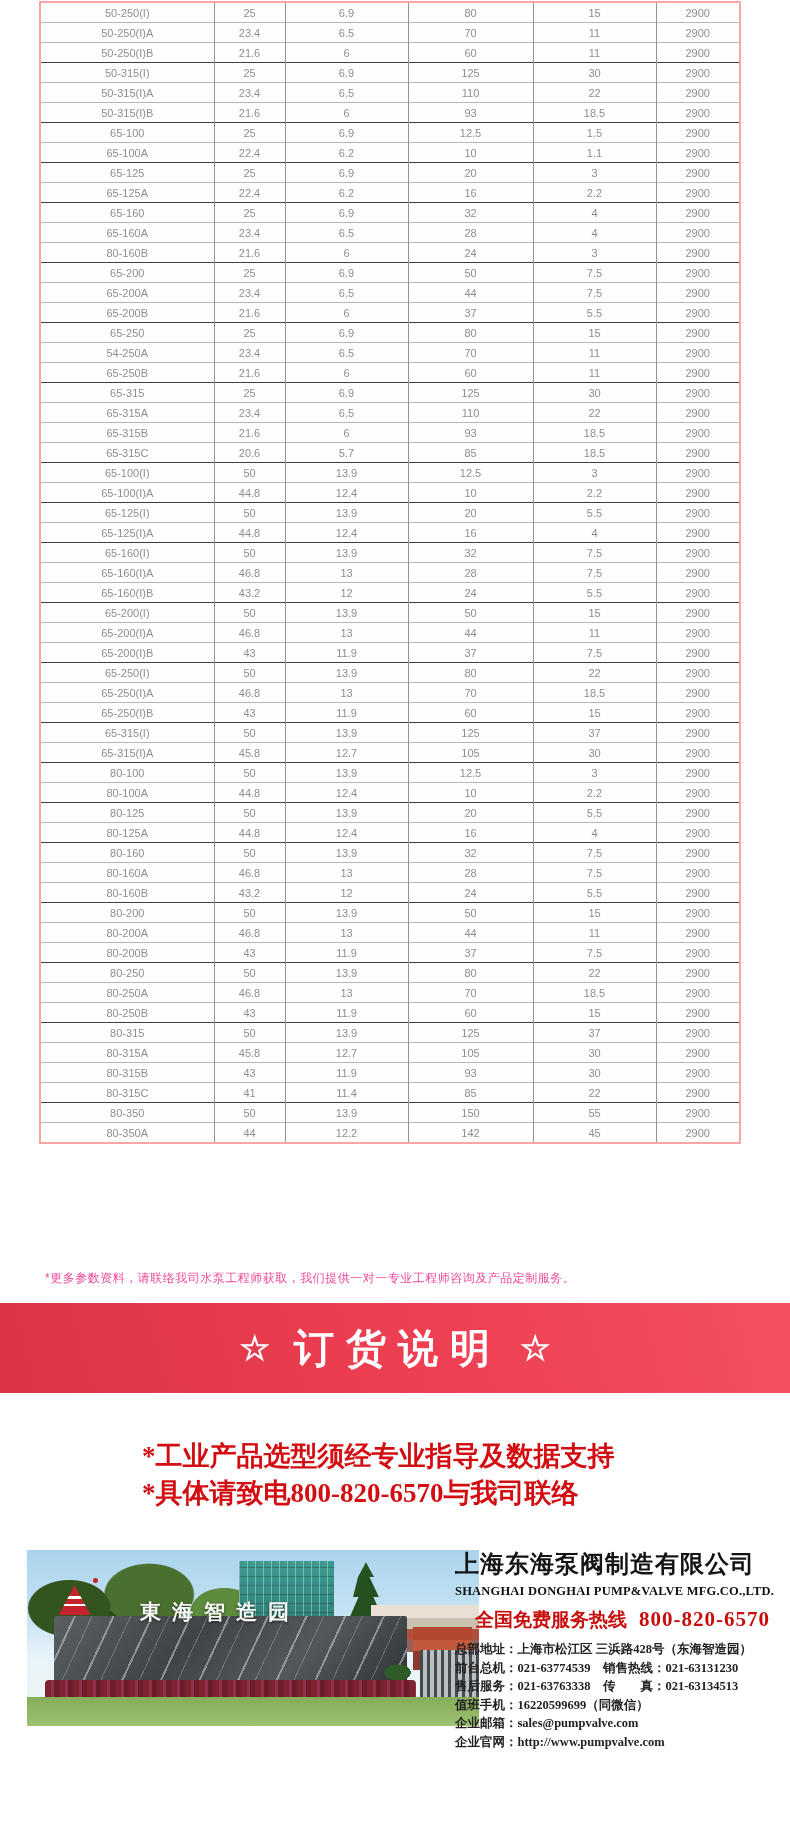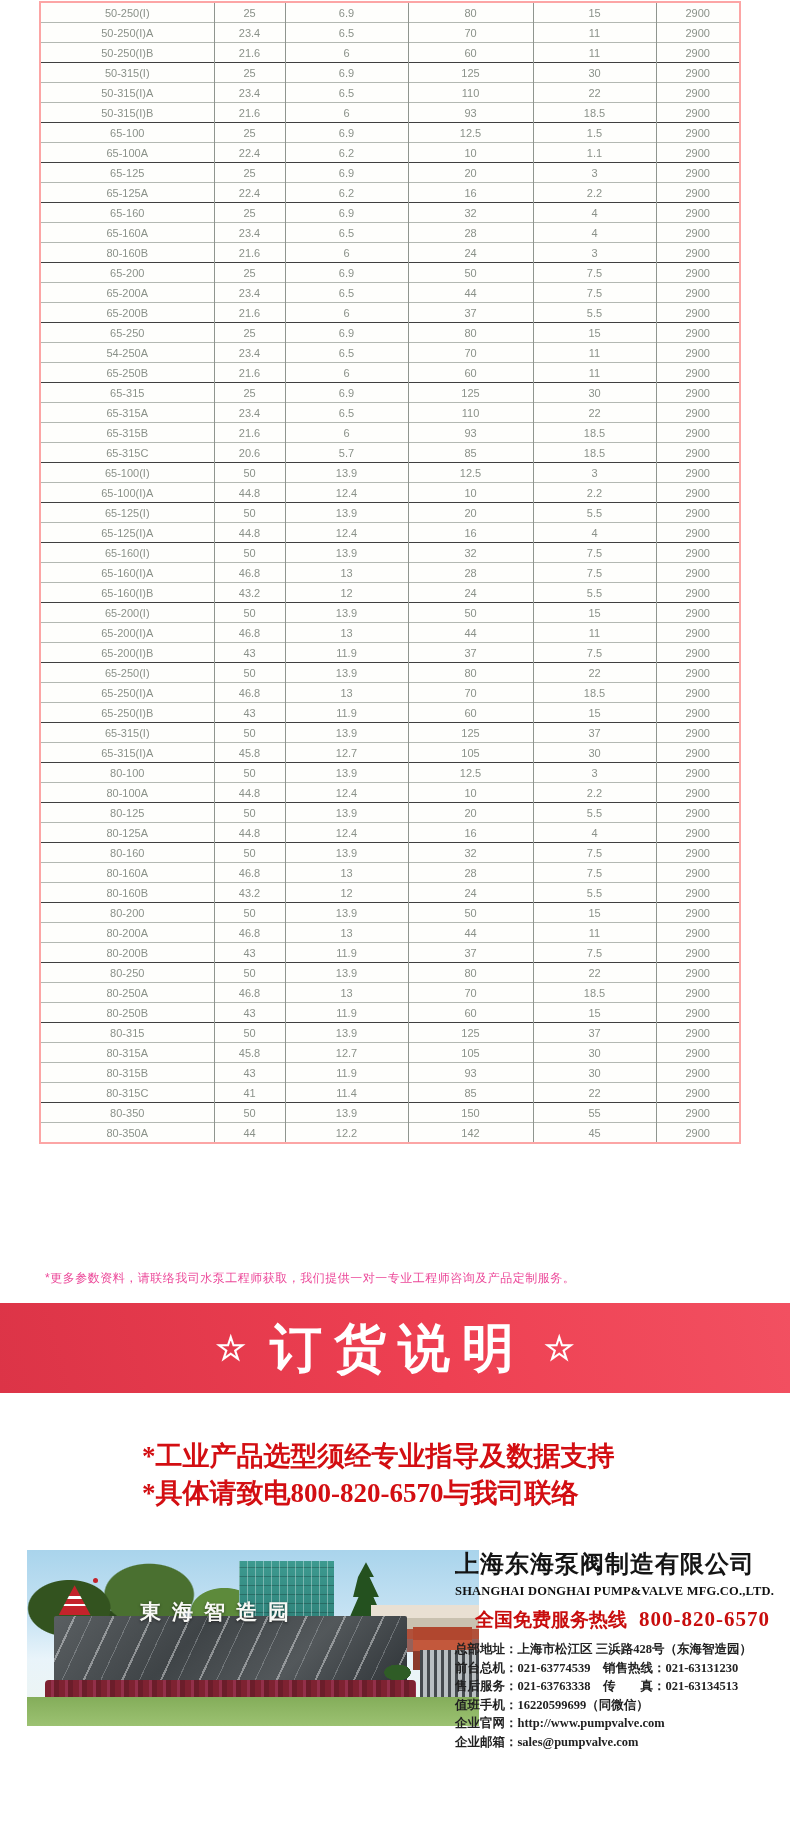--- a/index.html
+++ b/index.html
@@ -24,21 +24,21 @@
     position:absolute;left:45px;top:1270px;width:700px;
     font-size:12px;color:#ec4899;letter-spacing:0.5px;
   }
   
   .banner{
     position:absolute;left:0;top:1303px;width:790px;height:90px;
     background:linear-gradient(75deg,#dc3447 0%,#ee4052 55%,#f25061 100%);
     display:flex;align-items:center;justify-content:center;gap:18px;color:#ffffff;
   }
   .banner .star{font-size:34px;line-height:1;font-weight:bold;}
-  .banner .title{font-size:52px;font-weight:bold;letter-spacing:12px;text-indent:6px;line-height:1;}
+  .banner .title{font-size:40px;font-weight:bold;letter-spacing:12px;text-indent:6px;line-height:1;}
   
   .warnings{
     position:absolute;left:142px;top:1438px;
     font-family:"Liberation Serif",serif;font-weight:bold;
     font-size:27px;line-height:37px;color:#d30e12;white-space:nowrap;
   }
   
   .photo{
     position:absolute;left:27px;top:1550px;width:452px;height:176px;overflow:hidden;
     background:linear-gradient(180deg,#a9d4ec 0%,#c9e4f4 40%,#e9f4fa 62%,#eef5f0 100%);
@@ -594,16 +594,16 @@
   <div class="company-en">SHANGHAI DONGHAI PUMP&amp;VALVE MFG.CO.,LTD.</div>
   <div class="hotline">
     <span class="hotline-label">全国免费服务热线</span>
     <span class="hotline-number">800-820-6570</span>
   </div>
   <div class="info">
     <div>总部地址：上海市松江区 三浜路428号（东海智造园）</div>
     <div>前台总机：021-63774539　销售热线：021-63131230</div>
     <div>售后服务：021-63763338　传　　真：021-63134513</div>
     <div>值班手机：16220599699（同微信）</div>
+    <div>企业邮箱：sales@pumpvalve.com</div>
     <div>企业官网：http://www.pumpvalve.com</div>
-    <div>企业邮箱：sales@pumpvalve.com</div>
   </div>
 </div>
 
 </body></html>

